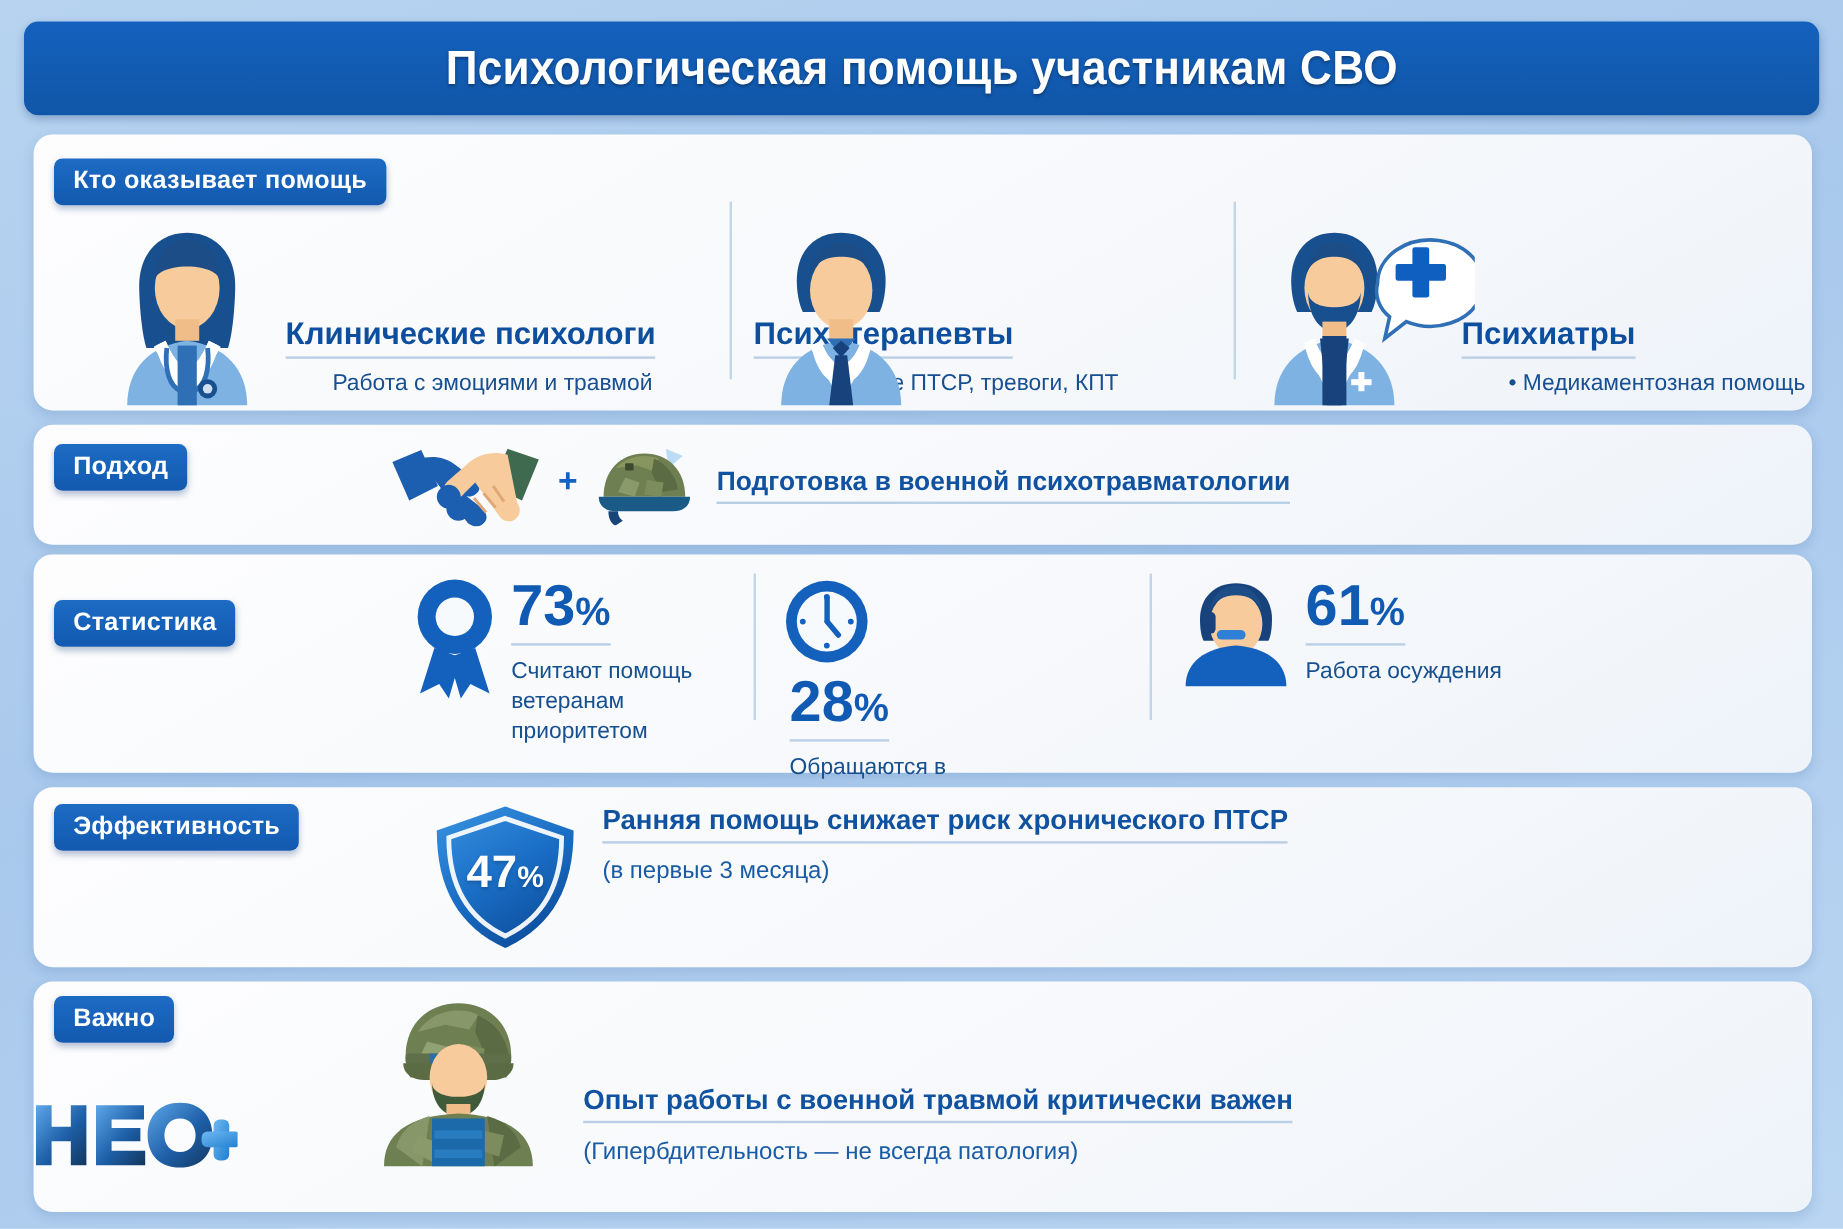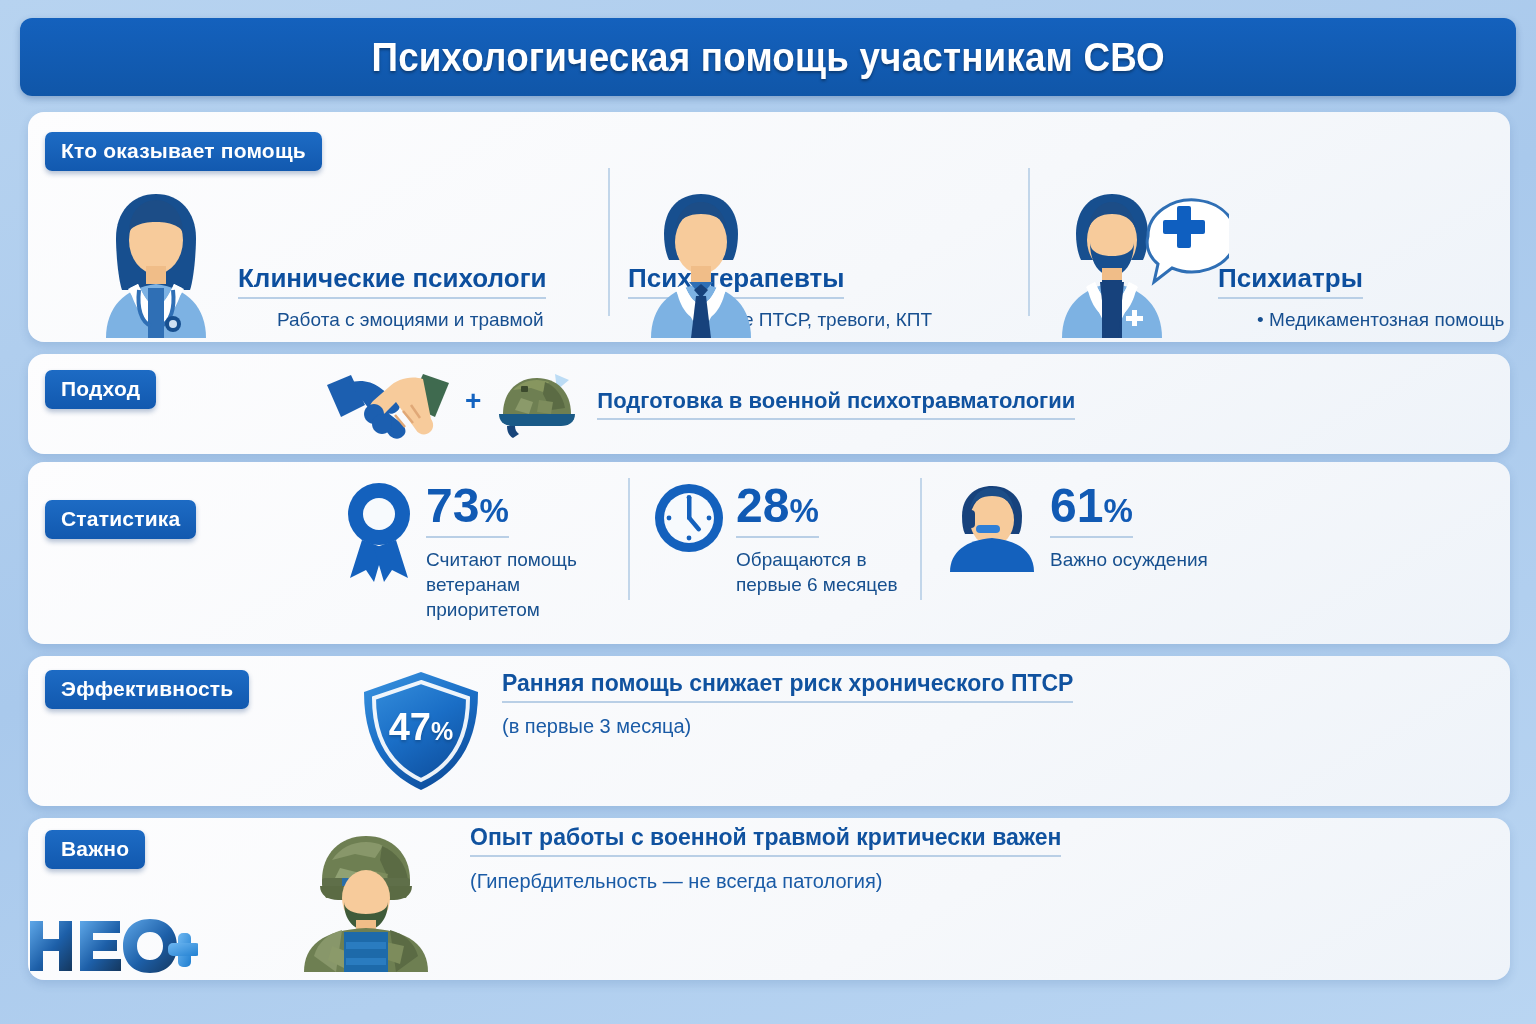--- a/index.html
+++ b/index.html
@@ -30,21 +30,21 @@
   .card{
     position:absolute; left:28px; width:1482px;
     background:linear-gradient(150deg,#fdfdfe 0%,#f6f8fb 60%,#eef3f9 100%);
     border-radius:16px;
     box-shadow:0 4px 10px rgba(40,80,140,.16);
   }
   #card-who     { top:112px;  height:230px;padding-left:39px; }
   #card-approach{ top:354px;  height:100px; }
   #card-stats   { top:462px;  height:182px; }
   #card-effect  { top:656px;  height:150px; }
-  #card-important{top:818px;  height:162px; }
+  #card-important{top:818px;  height:192px; }
 
   
   .badge{
     position:absolute; left:17px;
     background:linear-gradient(180deg,#1d6bc4 0%,#1259af 100%);
     color:#fff; font-size:21px; font-weight:bold;
     padding:7px 16px 8px 16px; border-radius:7px;
     box-shadow:0 3px 5px rgba(20,60,120,.30);
     white-space:nowrap; letter-spacing:.2px;
   }
@@ -77,41 +77,41 @@
   .appr-txt{
     font-size:22px; color:#10529f; font-weight:600;
     border-bottom:2px solid #b9cfe6; padding-bottom:4px; white-space:nowrap;
   }
   .appr-plus{ font-size:28px; font-weight:bold; color:#1463c0; margin:0 12px; padding-bottom:6px;}
 
   
   .stats-row{ position:absolute; left:0; top:16px; width:100%; height:166px; display:flex; }
   .stat{ position:relative; display:flex; align-items:flex-start; }
   .stat.s1{ width:600px; padding-left:312px; }
-  .stat.s2{ width:292px; padding-left:22px; }
+  .stat.s2{ width:330px; padding-left:22px;flex-direction:column; }
   .stat.s3{ width:552px; padding-left:22px; }
   .stat-txt{ margin-left:8px; padding-top:4px; }
   .stat-num{
     font-size:48px; font-weight:bold; color:#115ab4; line-height:1;
     border-bottom:2px solid #b9cfe6; padding-bottom:6px; display:inline-block;
   }
   .stat-num .pc{ font-size:33px; }
   .stat-lbl{ font-size:19px; color:#17508f; margin-top:9px; line-height:1.32; }
 
   
   .eff-row{ position:absolute; left:330px; top:14px; display:flex; align-items:flex-start; height:122px; }
   .eff-txt{ margin-left:18px; }
   .eff-head{
     font-size:23px; font-weight:bold; color:#10529f;
     border-bottom:2px solid #b9cfe6; padding-bottom:4px; display:inline-block; white-space:nowrap;
   }
   .eff-sub{ font-size:20px; color:#1a5ba6; margin-top:12px; }
 
   
-  .imp-row{ position:absolute; left:258px; top:6px; display:flex; align-items:flex-start; height:148px; }
+  .imp-row{ position:absolute; left:274px; top:6px; display:flex; align-items:flex-end; height:148px; }
   .imp-txt{ margin-left:24px; }
   .imp-head{
     font-size:23px; font-weight:bold; color:#10529f;
     border-bottom:2px solid #b9cfe6; padding-bottom:4px; display:inline-block; white-space:nowrap;
   }
   .imp-sub{ font-size:20px; color:#1a5ba6; margin-top:13px; }
 
   
   .logo{ position:absolute; left:28px; top:915px; width:170px; height:62px; }
 </style>
@@ -284,21 +284,21 @@
           <ellipse cx="50" cy="42" rx="22" ry="26" fill="#f7cb9b"></ellipse>
           <path d="M28 32c2-14 10-22 22-22s20 8 22 22c-4-10-12-14-22-14s-18 4-22 14z" fill="#1c4d87"></path>
           <rect x="42" y="62" width="16" height="12" fill="#f0bd88"></rect>
           <path d="M8 94c0-20 16-32 42-34 26 2 42 14 42 34z" fill="#1461bd"></path>
           <rect x="25" y="32" width="8" height="18" rx="4" fill="#17427c"></rect>
           <rect x="34" y="47" width="24" height="8" rx="4" fill="#2f7fd6"></rect>
         </svg>
       </div>
       <div class="stat-txt">
         <div class="stat-num"><span>61</span><span class="pc">%</span></div>
-        <div class="stat-lbl" style="white-space:nowrap;">Важно осуждения</div>
+        <div class="stat-lbl" style="white-space:nowrap;">Работа осуждения</div>
       </div>
     </div>
   </div>
 </div>
 
 <div class="card" id="card-effect">
   <div class="badge">Эффективность</div>
 
   <div class="eff-row">
     <div style="width:126px;height:122px;position:relative;">

